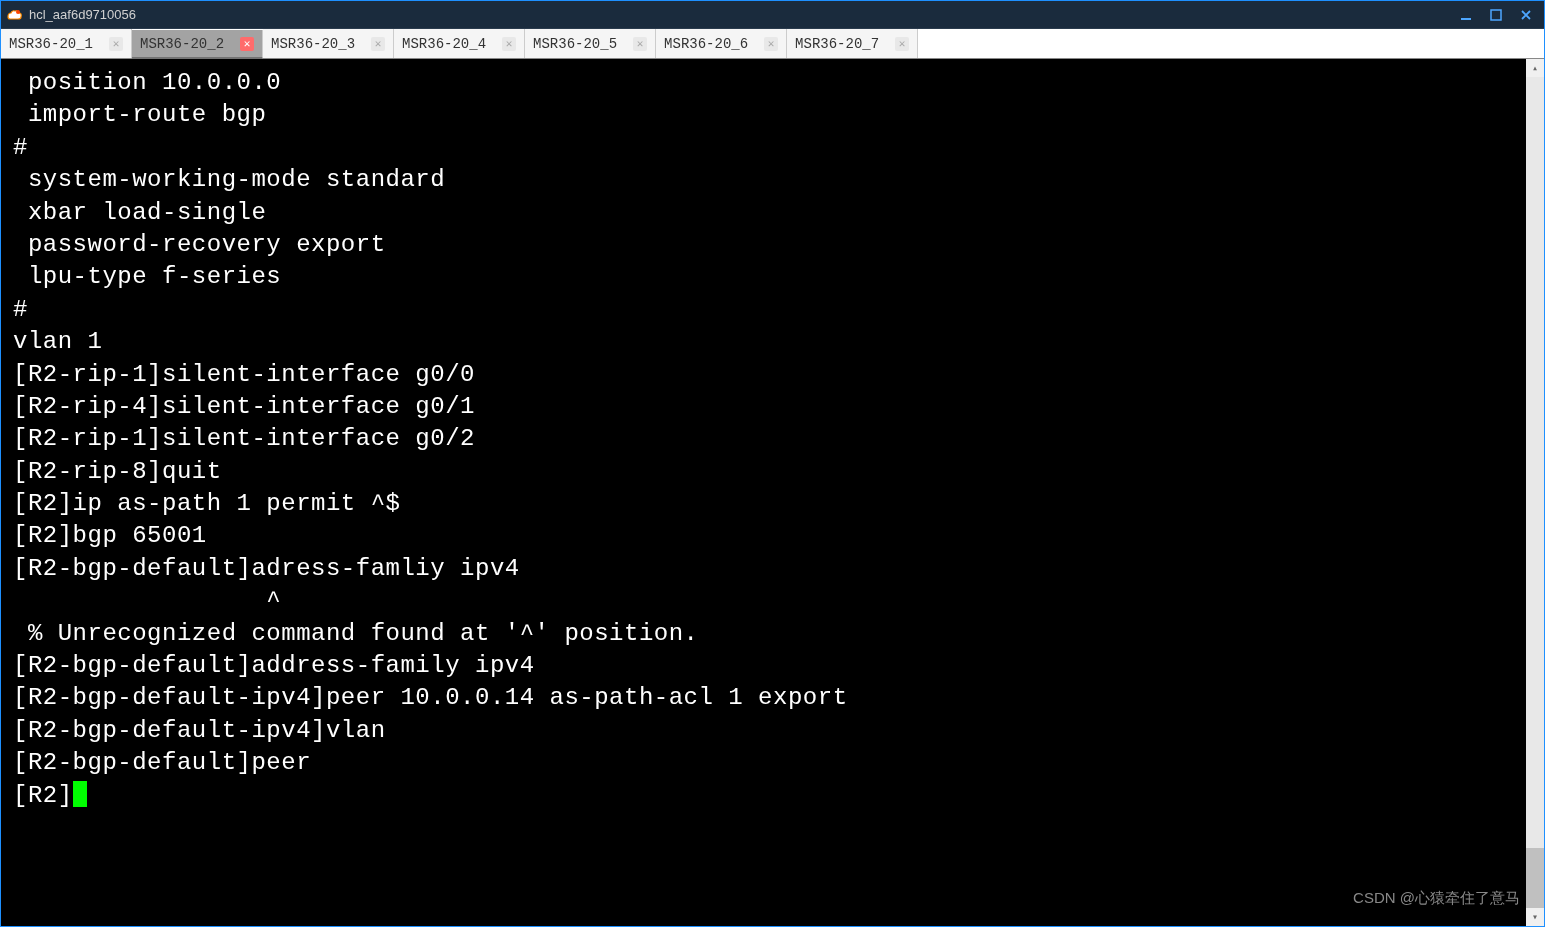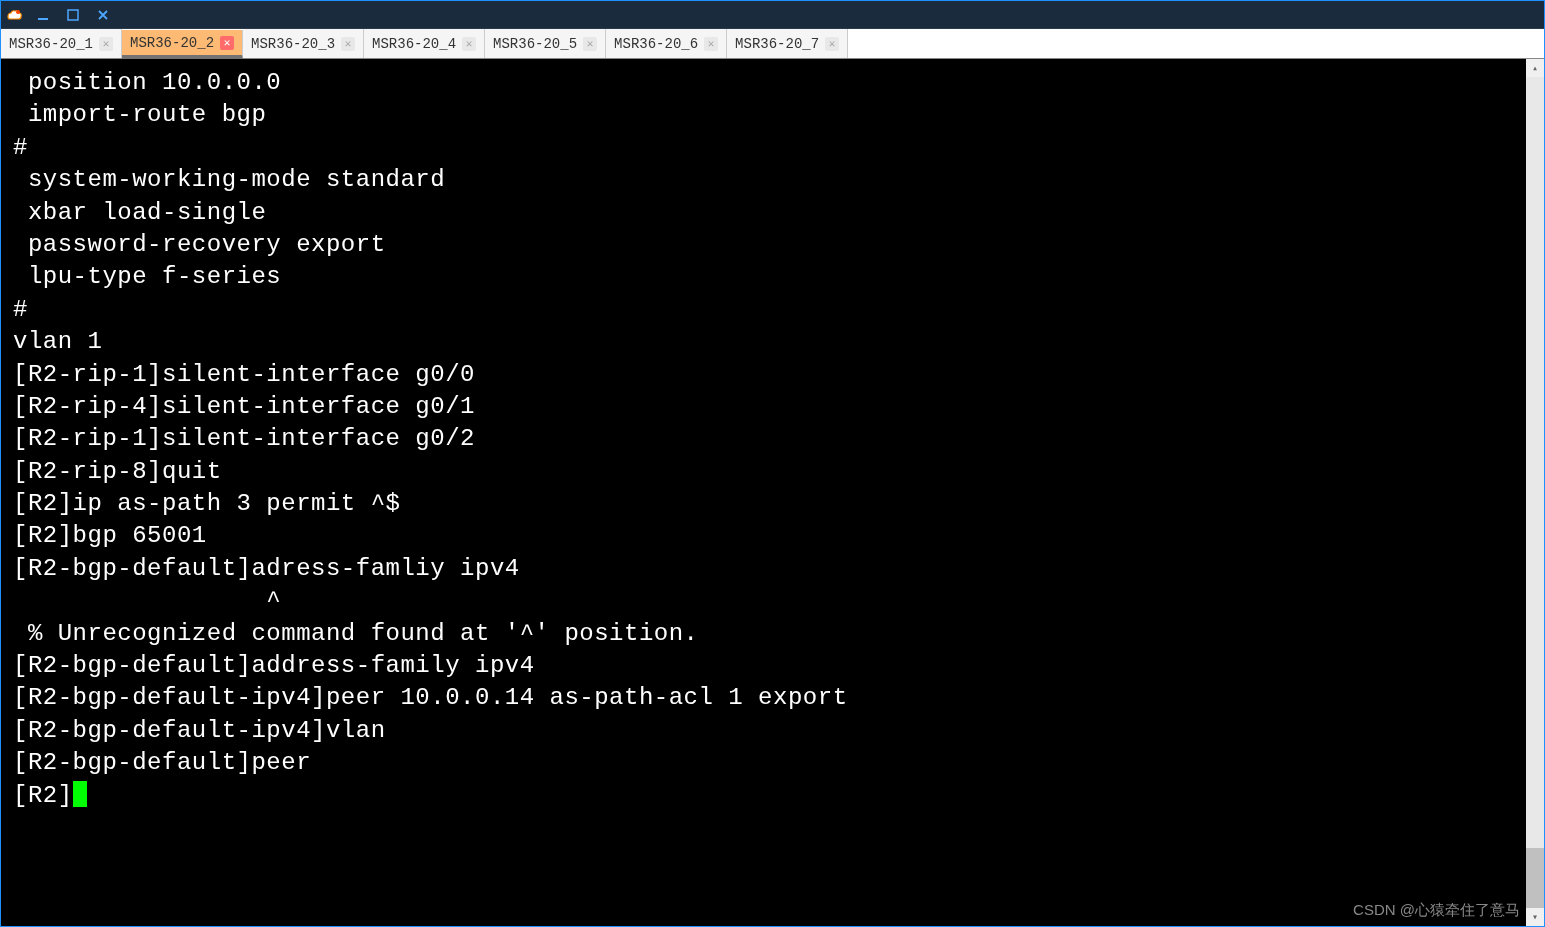--- a/index.html
+++ b/index.html
@@ -69,26 +69,26 @@
     }
     .tab {
       padding: 0 8px;
       display: flex;
       align-items: center;
       font-family: "Courier New", monospace;
       font-size: 14px;
       color: #333;
       border-right: 1px solid #ccc;
       cursor: pointer;
-      gap: 6px;
+      gap: 16px;
       background: #f5f5f5;
     }
     .tab.active {
-      background: #fdba74;
-      border-bottom: 4px solid #737373;
+      background: #a3a3a3;
+      border-bottom: 2px solid #737373;
       position: relative;
       top: 1px;
     }
     .tab-close {
       width: 14px;
       height: 14px;
       display: flex;
       align-items: center;
       justify-content: center;
       font-size: 11px;
@@ -153,39 +153,40 @@
     }
     .scroll-thumb {
       position: absolute;
       bottom: 0;
       width: 100%;
       height: 60px;
       background: #c0c0c0;
     }
     .watermark {
       position: absolute;
-      bottom: 6px;
+      bottom: 18px;
       right: 24px;
       color: #888;
       font-size: 15px;
       font-family: "Microsoft YaHei", sans-serif;
       pointer-events: none;
     }
   </style>
 </head>
 <body>
 
 <div class="window">
   <div class="titlebar">
     <div class="titlebar-icon">
       <svg viewBox="0 0 18 18">
         <path d="M3 11 Q3 7 6 7 Q7 4 10 5 Q13 4 14 7 Q17 7 16 11 Q16 13 13 13 L5 13 Q3 13 3 11 Z" fill="#fff" stroke="#ff8c00" stroke-width="1.2"></path>
         <circle cx="13" cy="6" r="2" fill="#ff4500"></circle>
       </svg>
     </div>
+    <div class="titlebar-title">hcl_aaf6d9710056</div>
     <div class="window-controls">
       <div class="win-btn">
         <svg width="12" height="12" viewBox="0 0 12 12">
             <rect x="1" y="9" width="10" height="2" fill="#4da6ff"></rect>
           </svg>
       </div>
       <div class="win-btn">
         <svg width="12" height="12" viewBox="0 0 12 12">
             <rect x="1" y="1" width="10" height="10" fill="none" stroke="#4da6ff" stroke-width="1.5"></rect>
           </svg>
@@ -236,21 +237,21 @@
 <span> system-working-mode standard</span>
 <span> xbar load-single</span>
 <span> password-recovery export</span>
 <span> lpu-type f-series</span>
 <span>#</span>
 <span>vlan 1</span>
 <span>[R2-rip-1]silent-interface g0/0</span>
 <span>[R2-rip-4]silent-interface g0/1</span>
 <span>[R2-rip-1]silent-interface g0/2</span>
 <span>[R2-rip-8]quit</span>
-<span>[R2]ip as-path 3 permit ^$</span>
+<span>[R2]ip as-path 1 permit ^$</span>
 <span>[R2]bgp 65001</span>
 <span>[R2-bgp-default]adress-famliy ipv4</span>
 <span>                 ^</span>
 <span> % Unrecognized command found at '^' position.</span>
 <span>[R2-bgp-default]address-family ipv4</span>
 <span>[R2-bgp-default-ipv4]peer 10.0.0.14 as-path-acl 1 export</span>
 <span>[R2-bgp-default-ipv4]vlan</span>
 <span>[R2-bgp-default]peer</span>
 <span>[R2]</span><span class="cursor-block"></span></div>
 

